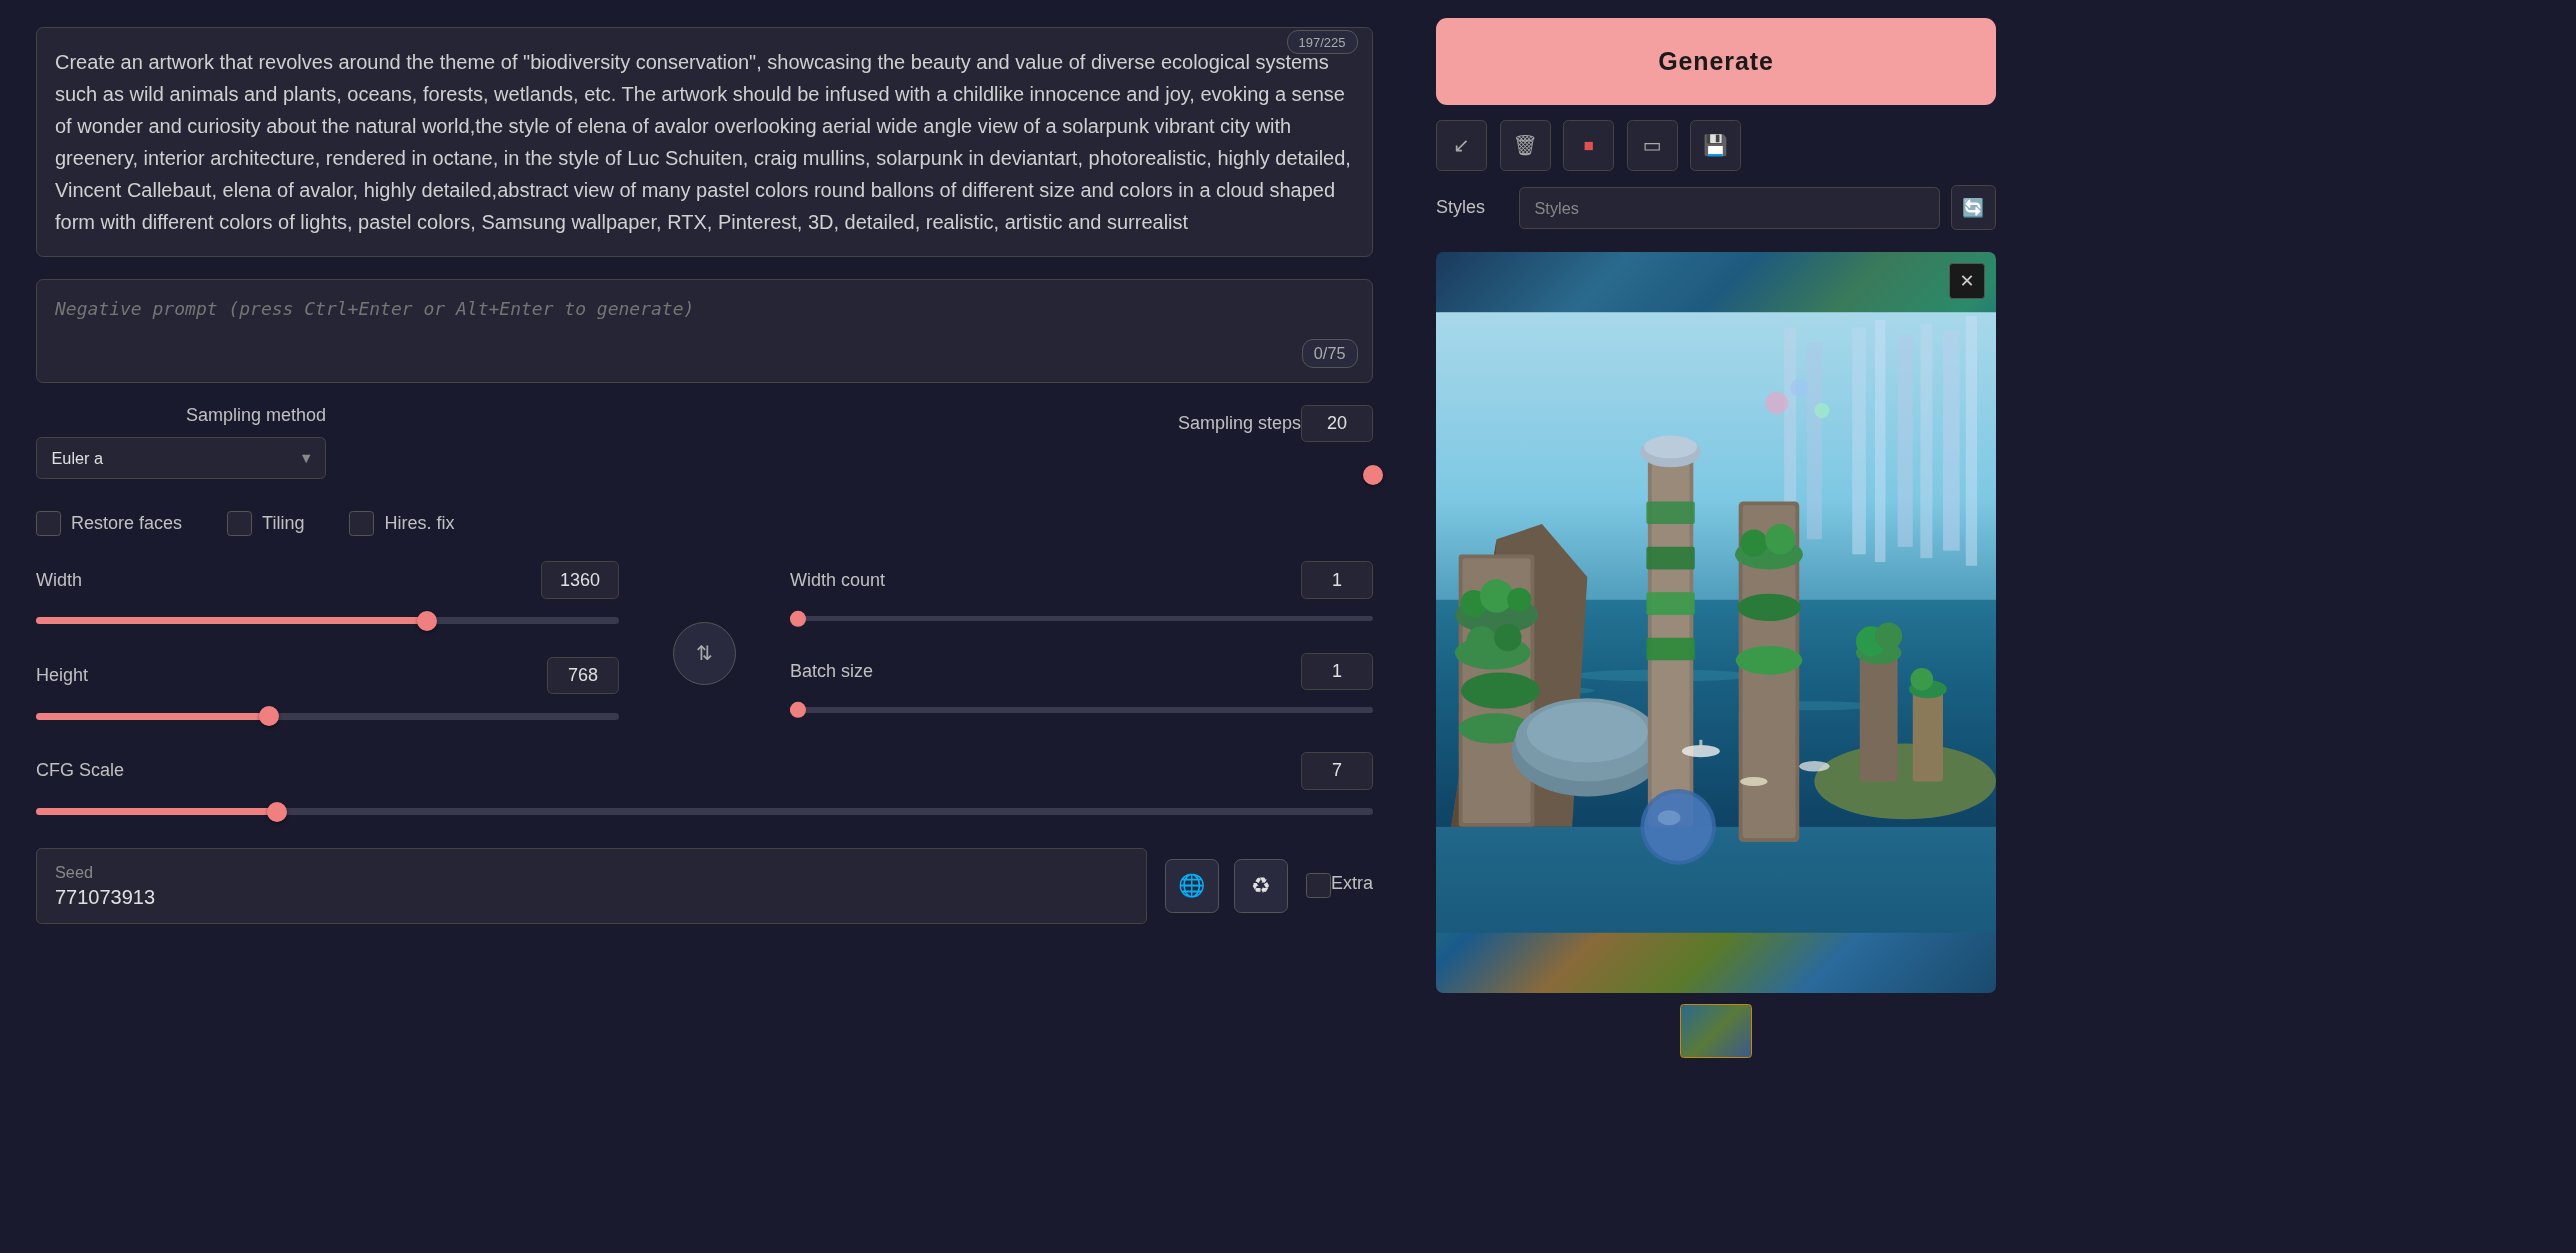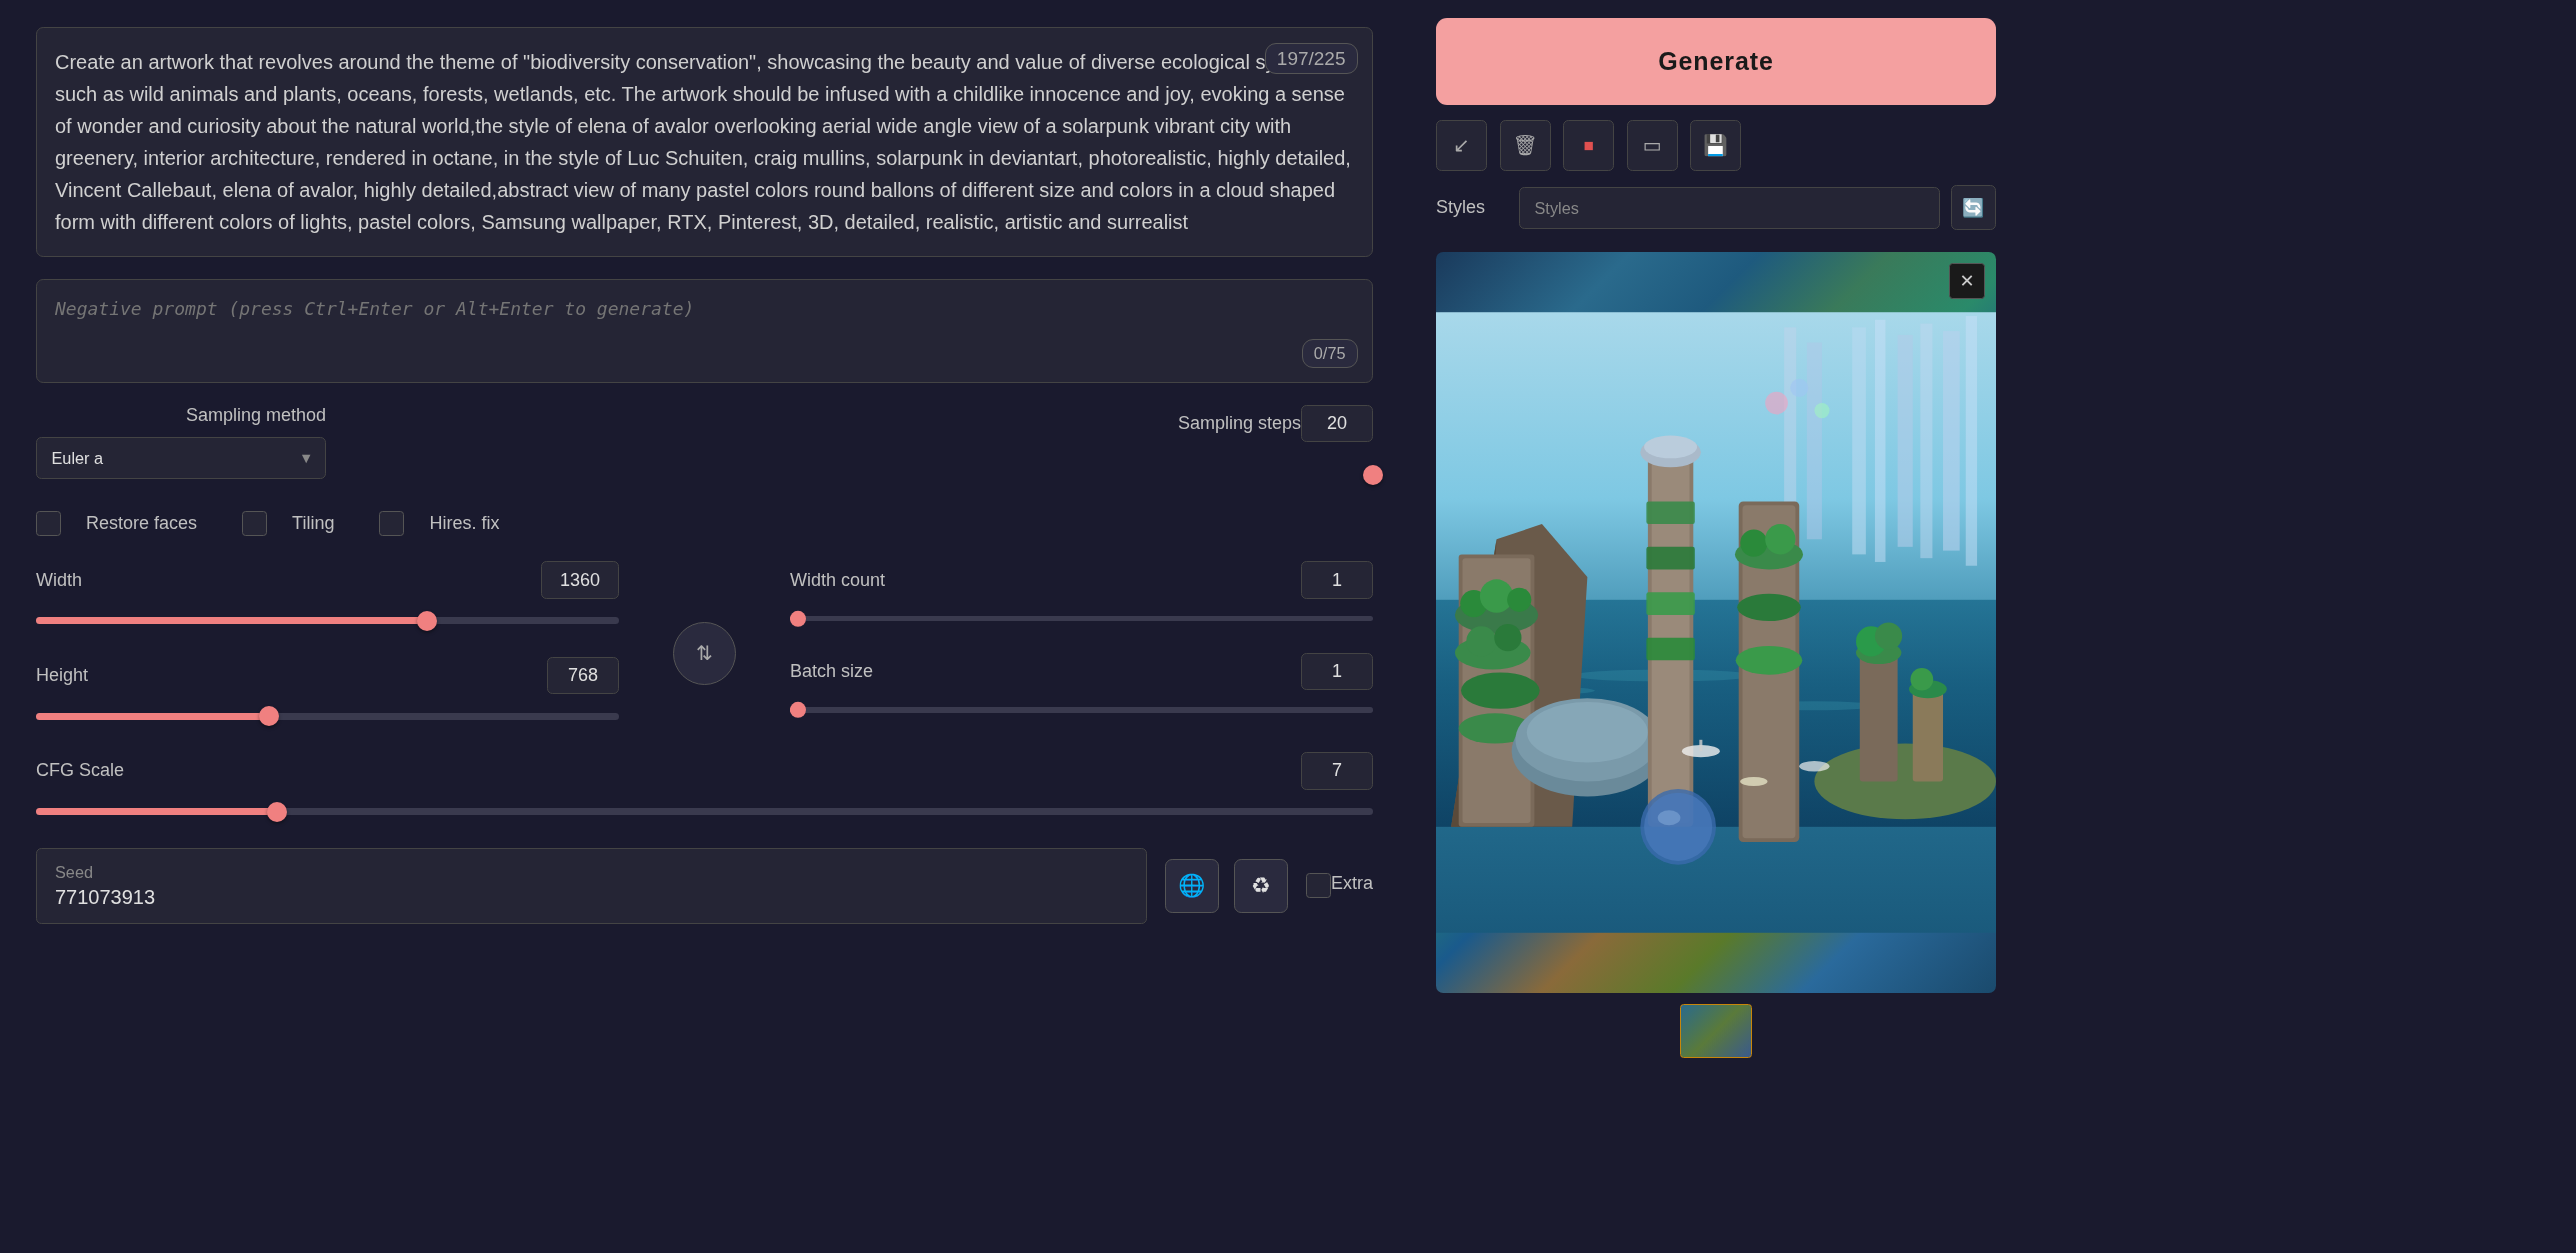--- a/index.html
+++ b/index.html
@@ -50,27 +50,27 @@
 
     .prompt-text {
       color: #d0d0d0;
       font-size: 20px;
       line-height: 1.6;
       word-wrap: break-word;
     }
 
     .char-count-badge {
       position: absolute;
-      top: 15px;
+      top: 2px;
       right: 14.5px;
       background-color: #2a2a3e;
       border: 0.9px solid #555;
       border-radius: 11px;
       padding: 3.6px 11px;
-      font-size: 19px;
+      font-size: 13px;
       color: #aaa;
     }
 
     
     .negative-prompt-container {
       background-color: #252535;
       border: 0.9px solid #444;
       border-radius: 7.2px;
       padding: 18px;
       position: relative;
@@ -216,21 +216,21 @@
     
     .checkboxes-row {
       display: flex;
       gap: 45px;
       align-items: center;
     }
 
     .checkbox-item {
       display: flex;
       align-items: center;
-      gap: 25px;
+      gap: 10px;
       cursor: pointer;
     }
 
     .checkbox-box {
       width: 25px;
       height: 25px;
       border: 1.8px solid #555;
       border-radius: 3.6px;
       background-color: #252535;
       display: flex;

